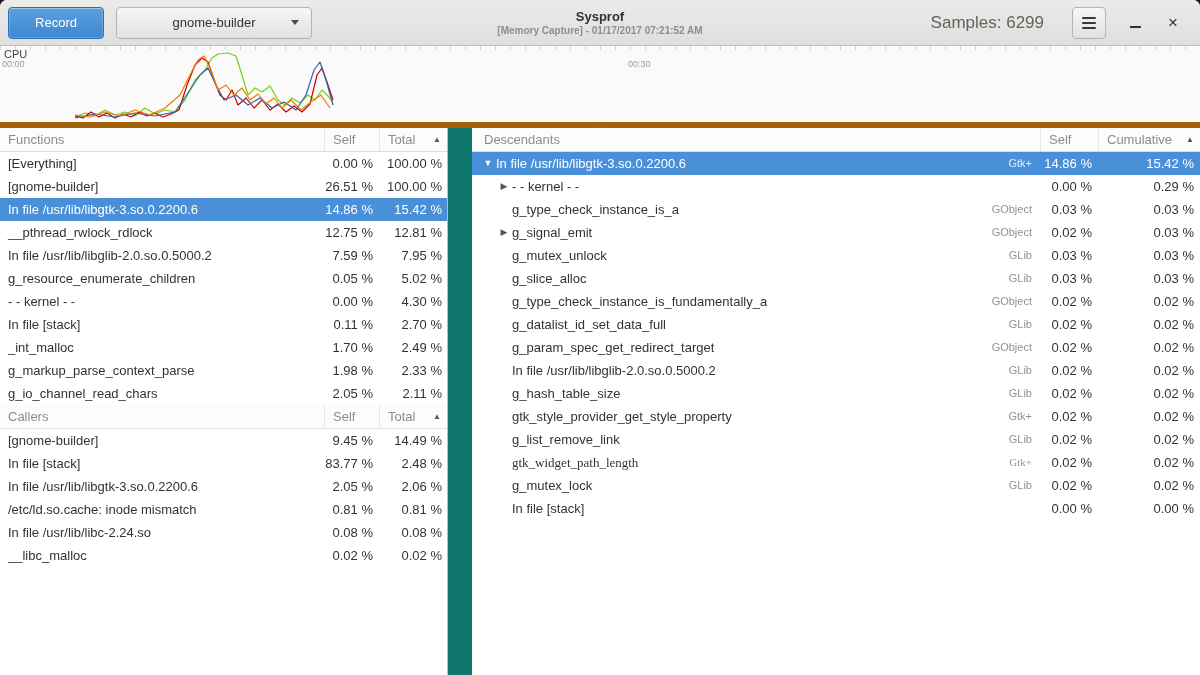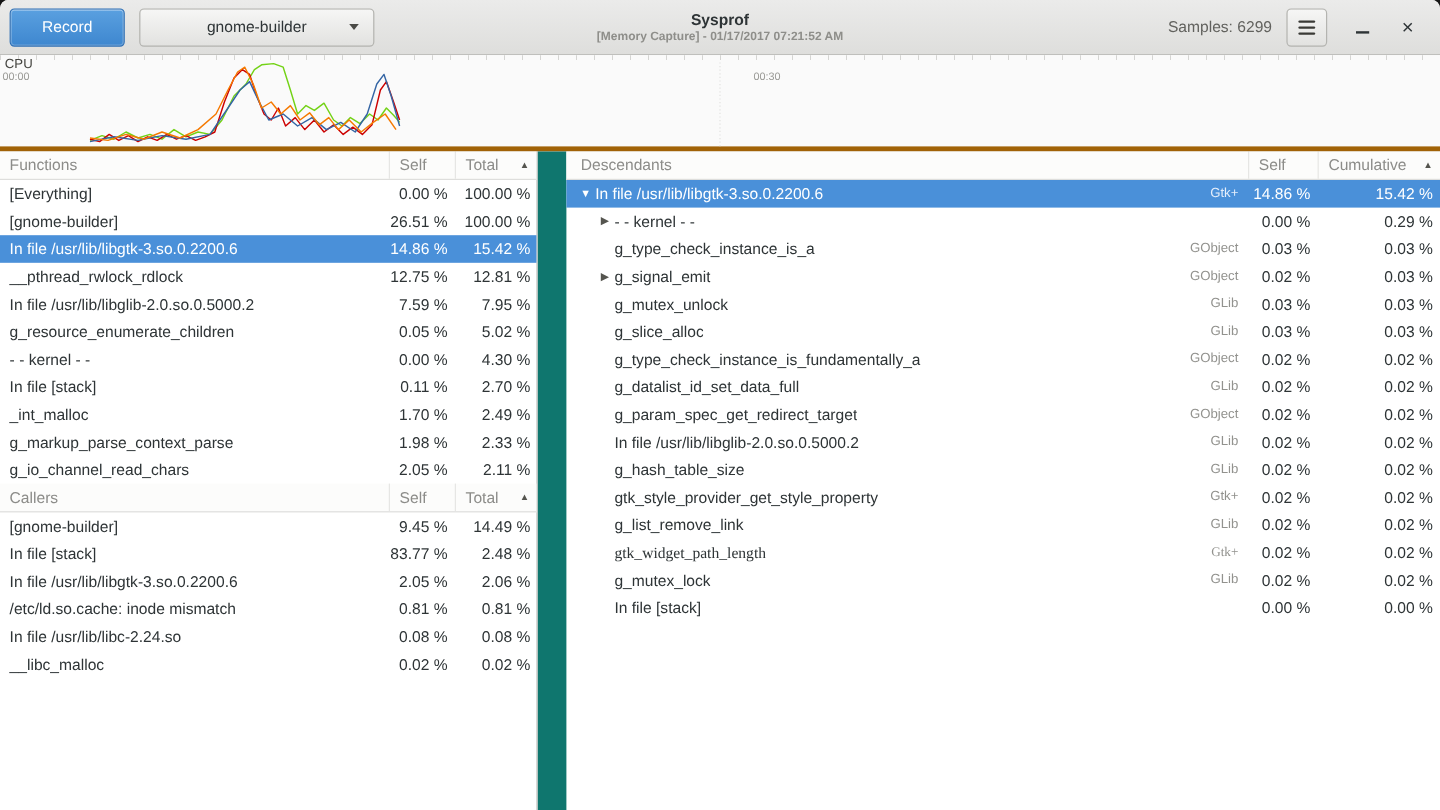--- a/index.html
+++ b/index.html
@@ -11,30 +11,30 @@
   .btn{height:32px;border-radius:4px;font-size:13px;display:flex;align-items:center;justify-content:center;cursor:default;box-sizing:border-box;}
   .record-btn{width:96px;background:linear-gradient(to bottom,#5aa0e0,#3e87cf);border:1px solid #2d6fb5;
     box-shadow:inset 0 0 0 1px rgba(255,255,255,0.22), inset 0 1px 0 rgba(255,255,255,0.25);color:#fff;margin-right:12px;}
   .process-btn{width:196px;background:linear-gradient(to bottom,#f6f6f5,#e2e2e0);border:1px solid #b4b4b0;color:#2e3436;position:relative;}
   .process-btn .caret{position:absolute;right:12px;top:50%;margin-top:-3px;width:0;height:0;
     border-left:4px solid transparent;border-right:4px solid transparent;border-top:5px solid #4a4a46;}
   .title-block{position:absolute;left:0;right:0;top:0;height:46px;display:flex;flex-direction:column;align-items:center;justify-content:center;pointer-events:none;}
   .title{font-size:13px;font-weight:bold;color:#2e3436;line-height:15px;}
   .subtitle{font-size:10px;color:#8e8e8a;line-height:13px;font-weight:bold;}
   .header-right{margin-left:auto;display:flex;align-items:center;z-index:1;}
-  .samples{font-size:13px;color:#62625e;margin-right:12px;}
+  .samples{font-size:17px;color:#62625e;margin-right:28px;}
   .menu-btn{width:34px;background:linear-gradient(to bottom,#f6f6f5,#e2e2e0);border:1px solid #b4b4b0;flex-direction:column;gap:3px;}
   .menu-btn .bar{width:14px;height:2px;background:#3a3a36;border-radius:1px;}
   .winctl{width:30px;height:30px;display:flex;align-items:center;justify-content:center;color:#2e3436;}
   .winctl.min{margin-left:14px;}
   .winctl .minbar{width:11px;height:2px;background:#2e3436;margin-top:8px;}
   .winctl.close{font-size:17px;margin-left:8px;}
 
   
-  .cpu-graph{height:76px;background:#fafafa;border-bottom:4px solid #a16207;position:relative;}
+  .cpu-graph{height:76px;background:#fafafa;border-bottom:6px solid #a16207;position:relative;}
   .ruler{position:absolute;top:0;left:0;right:0;height:4px;
     background:repeating-linear-gradient(to right,#d4d4d2 0 1px,transparent 1px 15px);}
   .cpu-label{position:absolute;left:4px;top:2px;font-size:11px;color:#44443f;}
   .tick-label{position:absolute;font-size:9px;color:#9a9a96;top:13px;}
   .tick-0{left:2px;} .tick-1{left:628px;}
   .cpu-graph svg{position:absolute;left:0;top:0;width:1200px;height:76px;}
 
   
   .main{display:flex;height:553px;background:#0f766e;gap:24px;}
   .left-pane{width:447px;border-right:1px solid #bebebc;display:flex;flex-direction:column;background:#fff;}

